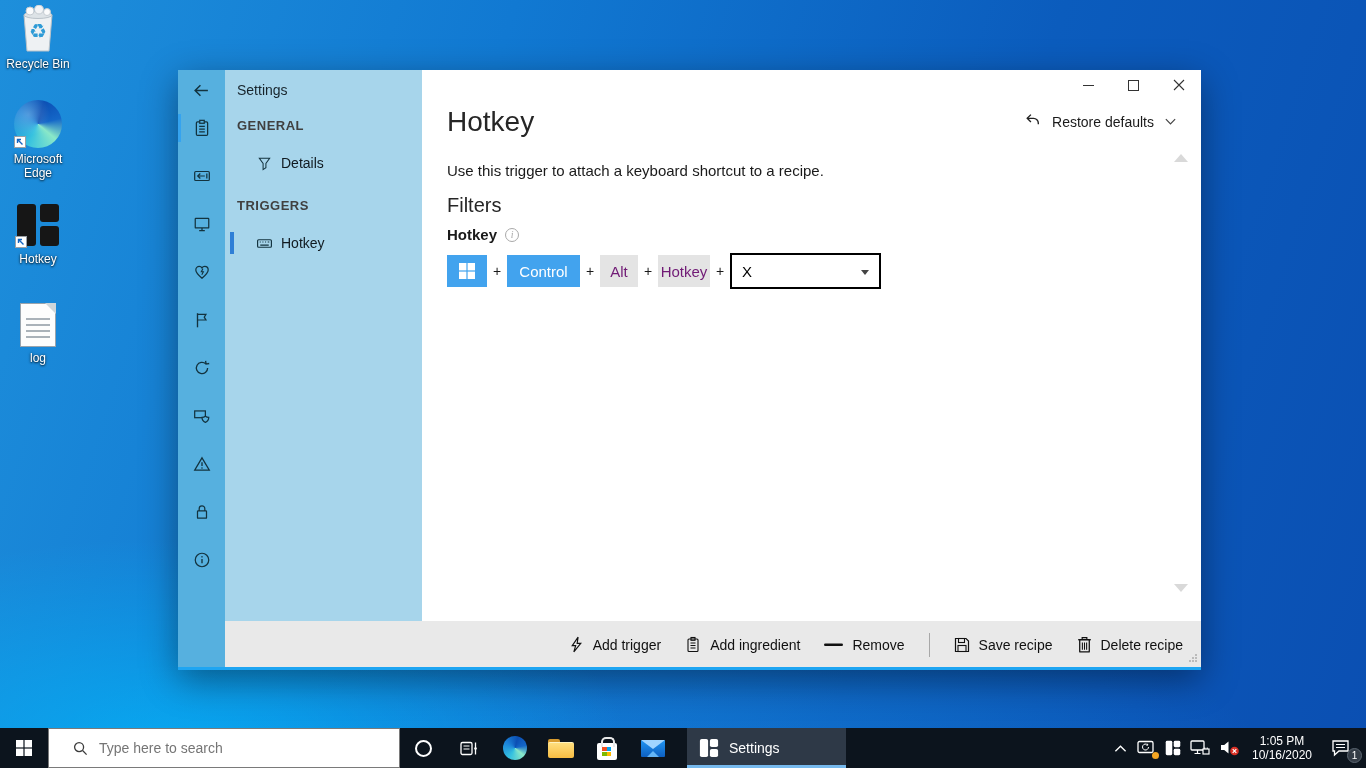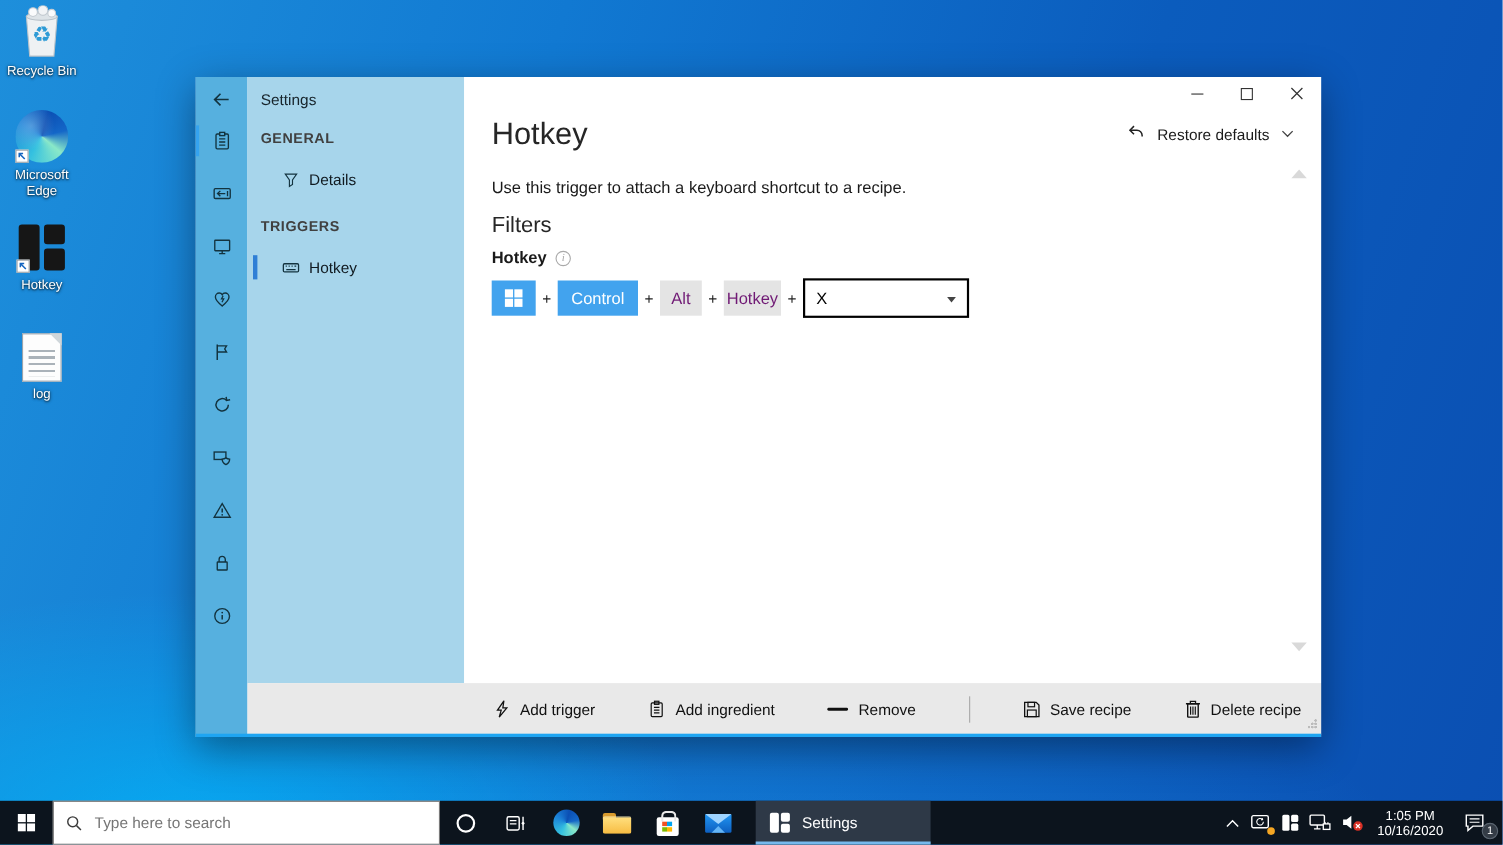--- a/index.html
+++ b/index.html
@@ -92,39 +92,39 @@
     display:flex; align-items:center; padding-left:10px; font-size:15px; color:#000; position:relative; }
   .key-select .caret { position:absolute; right:10px; top:15px; width:0; height:0;
     border-left:4px solid transparent; border-right:4px solid transparent; border-top:5px solid #444; }
 
   .scroll-arrow { position:absolute; left:752px; width:0; height:0;
     border-left:7px solid transparent; border-right:7px solid transparent; }
   .scroll-up { top:84px; border-bottom:8px solid #d9d9d9; }
   .scroll-down { top:514px; border-top:8px solid #d9d9d9; }
 
   .toolbar { position:absolute; left:47px; top:551px; width:976px; height:47px; background:#e9e9e9;
-    display:flex; align-items:center; justify-content:flex-end; gap:48px; padding-right:18px; }
+    display:flex; align-items:center; justify-content:flex-end; gap:24px; padding-right:18px; }
   .tb-btn { display:flex; align-items:center; gap:9px; font-size:14px; color:#111; }
   .tb-sep { width:1px; height:24px; background:#a8a8a8; }
   .grip { position:absolute; right:3px; bottom:5px; width:10px; height:10px;
     background:
       radial-gradient(circle at 8px 2px, #bbb 1px, transparent 1.4px),
       radial-gradient(circle at 5px 5px, #bbb 1px, transparent 1.4px),
       radial-gradient(circle at 8px 5px, #bbb 1px, transparent 1.4px),
       radial-gradient(circle at 2px 8px, #bbb 1px, transparent 1.4px),
       radial-gradient(circle at 5px 8px, #bbb 1px, transparent 1.4px),
       radial-gradient(circle at 8px 8px, #bbb 1px, transparent 1.4px); }
 
   
   .taskbar { position:absolute; left:0; bottom:0; width:1366px; height:40px; background:#0c141d;
     display:flex; align-items:stretch; }
   .tb-icon-btn { width:46px; display:flex; align-items:center; justify-content:center; }
   .start { width:48px; display:flex; align-items:center; justify-content:center; }
   .search-box { width:352px; background:#fff; border:1px solid #7a7a7a; display:flex;
-    align-items:center; padding-left:11px; gap:11px; }
+    align-items:center; padding-left:24px; gap:11px; }
   .search-box input { border:none; outline:none; font-size:14px; color:#1f1f1f; width:270px;
     font-family:"Liberation Sans", sans-serif; background:transparent; }
   .cortana-ring { width:17px; height:17px; border:2.5px solid #fff; border-radius:50%; }
   .folder-icon { width:26px; height:19px; position:relative; }
   .folder-icon::before { content:""; position:absolute; left:0; top:0; width:12px; height:6px;
     background:#d89b2e; border-radius:2px 2px 0 0; }
   .folder-icon::after { content:""; position:absolute; left:0; top:3px; right:0; bottom:0;
     background:linear-gradient(180deg,#ffdf7e,#f7bc42); border-radius:2px; border-top:1px solid #fff3c0; }
   .store-icon { width:20px; height:17px; background:#fff; border-radius:2px; position:relative;
     margin-top:6px; }

